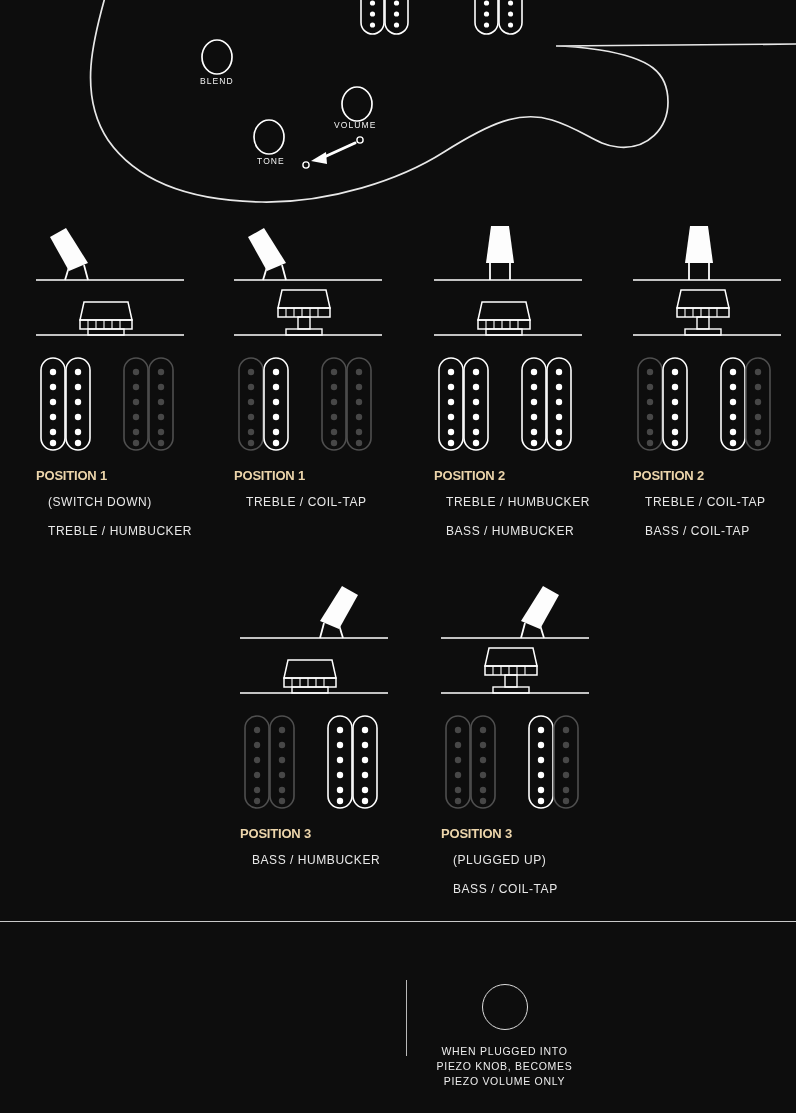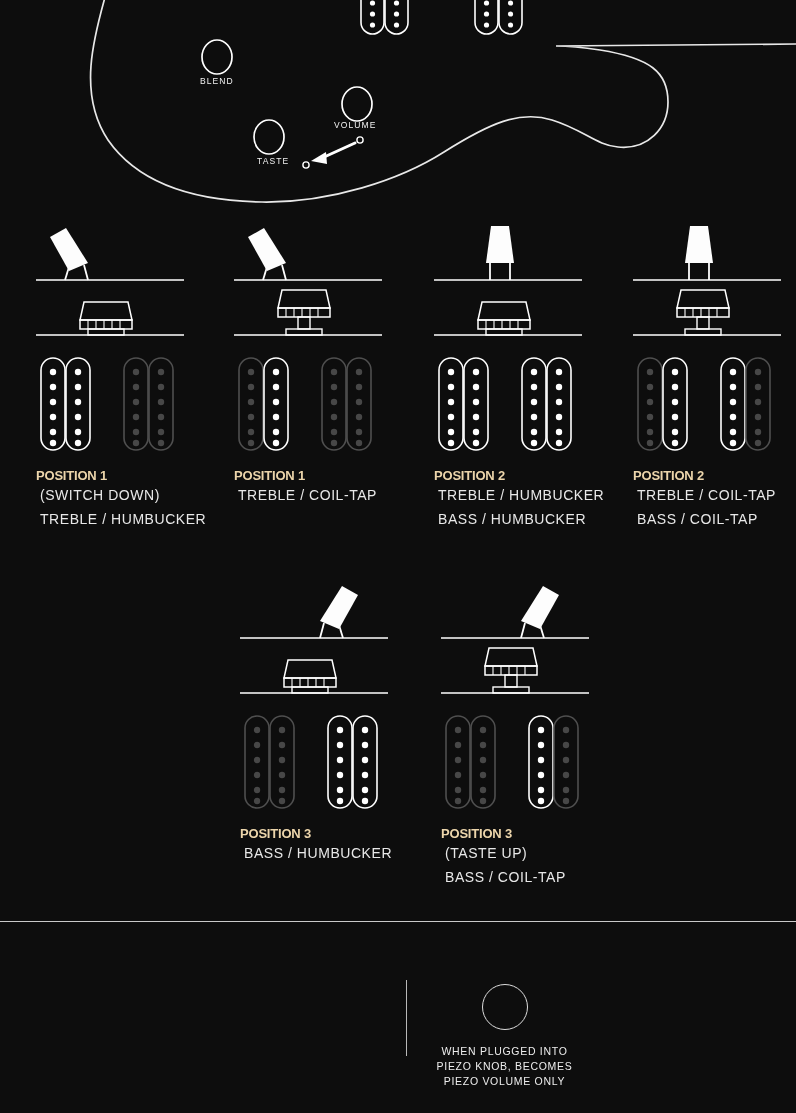--- a/index.html
+++ b/index.html
@@ -44,24 +44,24 @@
     font-size: 13px;
     font-weight: bold;
     letter-spacing: -0.2px;
     line-height: 1;
     margin: 0;
     white-space: nowrap;
     font-family: "Liberation Sans", sans-serif;
   }
   .pos-sub {
     color: #e8e8e8;
-    font-size: 14px;
+    font-size: 12px;
     letter-spacing: 0.55px;
     line-height: 1.42;
-    margin: 4px;
+    margin: 12px;
     white-space: nowrap;
     font-family: "Liberation Sans", sans-serif;
   }
   .pos-text-wrap { margin-top: 9px; }
 
   
   #footer-divider {
     position: absolute;
     left: 0; top: 921px;
     width: 796px; height: 1px;
@@ -143,21 +143,21 @@
       <g>
         <circle cx="360" cy="140" r="3.1" fill="none" stroke="#ffffff" stroke-width="1.4"></circle>
         <circle cx="306" cy="165" r="3.1" fill="none" stroke="#ffffff" stroke-width="1.4"></circle>
         <path d="M 355 143 L 322 158" stroke="#ffffff" stroke-width="3" stroke-linecap="round"></path>
         <path d="M 311 161 L 326 152 L 327 164 Z" fill="#ffffff"></path>
       </g>
     </svg>
 
     <span class="knob-label" style="left:200px; top:76px;">BLEND</span>
     <span class="knob-label" style="left:334px; top:120px;">VOLUME</span>
-    <span class="knob-label" style="left:257px; top:156px;">TASTE</span>
+    <span class="knob-label" style="left:257px; top:156px;">TONE</span>
   </div>
 
   <div class="pos-cell" style="left:36px; top:222px;">
     <svg class="diagram-svg" width="176" height="238" viewBox="0 0 176 238">
       <g>
         <path d="M 14 15 L 30 6 L 52 41 L 33 49 Z" fill="#fdfdfd"></path>
         <path d="M 33 45 L 29 58" stroke="#fdfdfd" stroke-width="1.8"></path>
         <path d="M 48 43 L 52 58" stroke="#fdfdfd" stroke-width="1.8"></path>
       </g>
       <line x1="0" y1="58" x2="148" y2="58" stroke="#ffffff" stroke-width="1.6"></line>
@@ -498,21 +498,21 @@
         <circle cx="125" cy="150" r="3.2" fill="#474747"></circle>
           <circle cx="125" cy="165" r="3.2" fill="#474747"></circle>
         <circle cx="125" cy="180" r="3.2" fill="#474747"></circle>
           <circle cx="125" cy="195" r="3.2" fill="#474747"></circle>
         <circle cx="125" cy="210" r="3.2" fill="#474747"></circle>
           <circle cx="125" cy="221" r="3.2" fill="#474747"></circle>
       </g>
     </svg>
     <div class="pos-text-wrap">
       <div class="pos-title">POSITION 3</div>
-      <div class="pos-sub">(TASTE UP)</div>
+      <div class="pos-sub">(PLUGGED UP)</div>
       <div class="pos-sub">BASS / COIL-TAP</div>
     </div>
   </div>
 
   <div id="footer-divider"></div>
 
   <div id="footer">
     <div id="footer-separator"></div>
 
 

